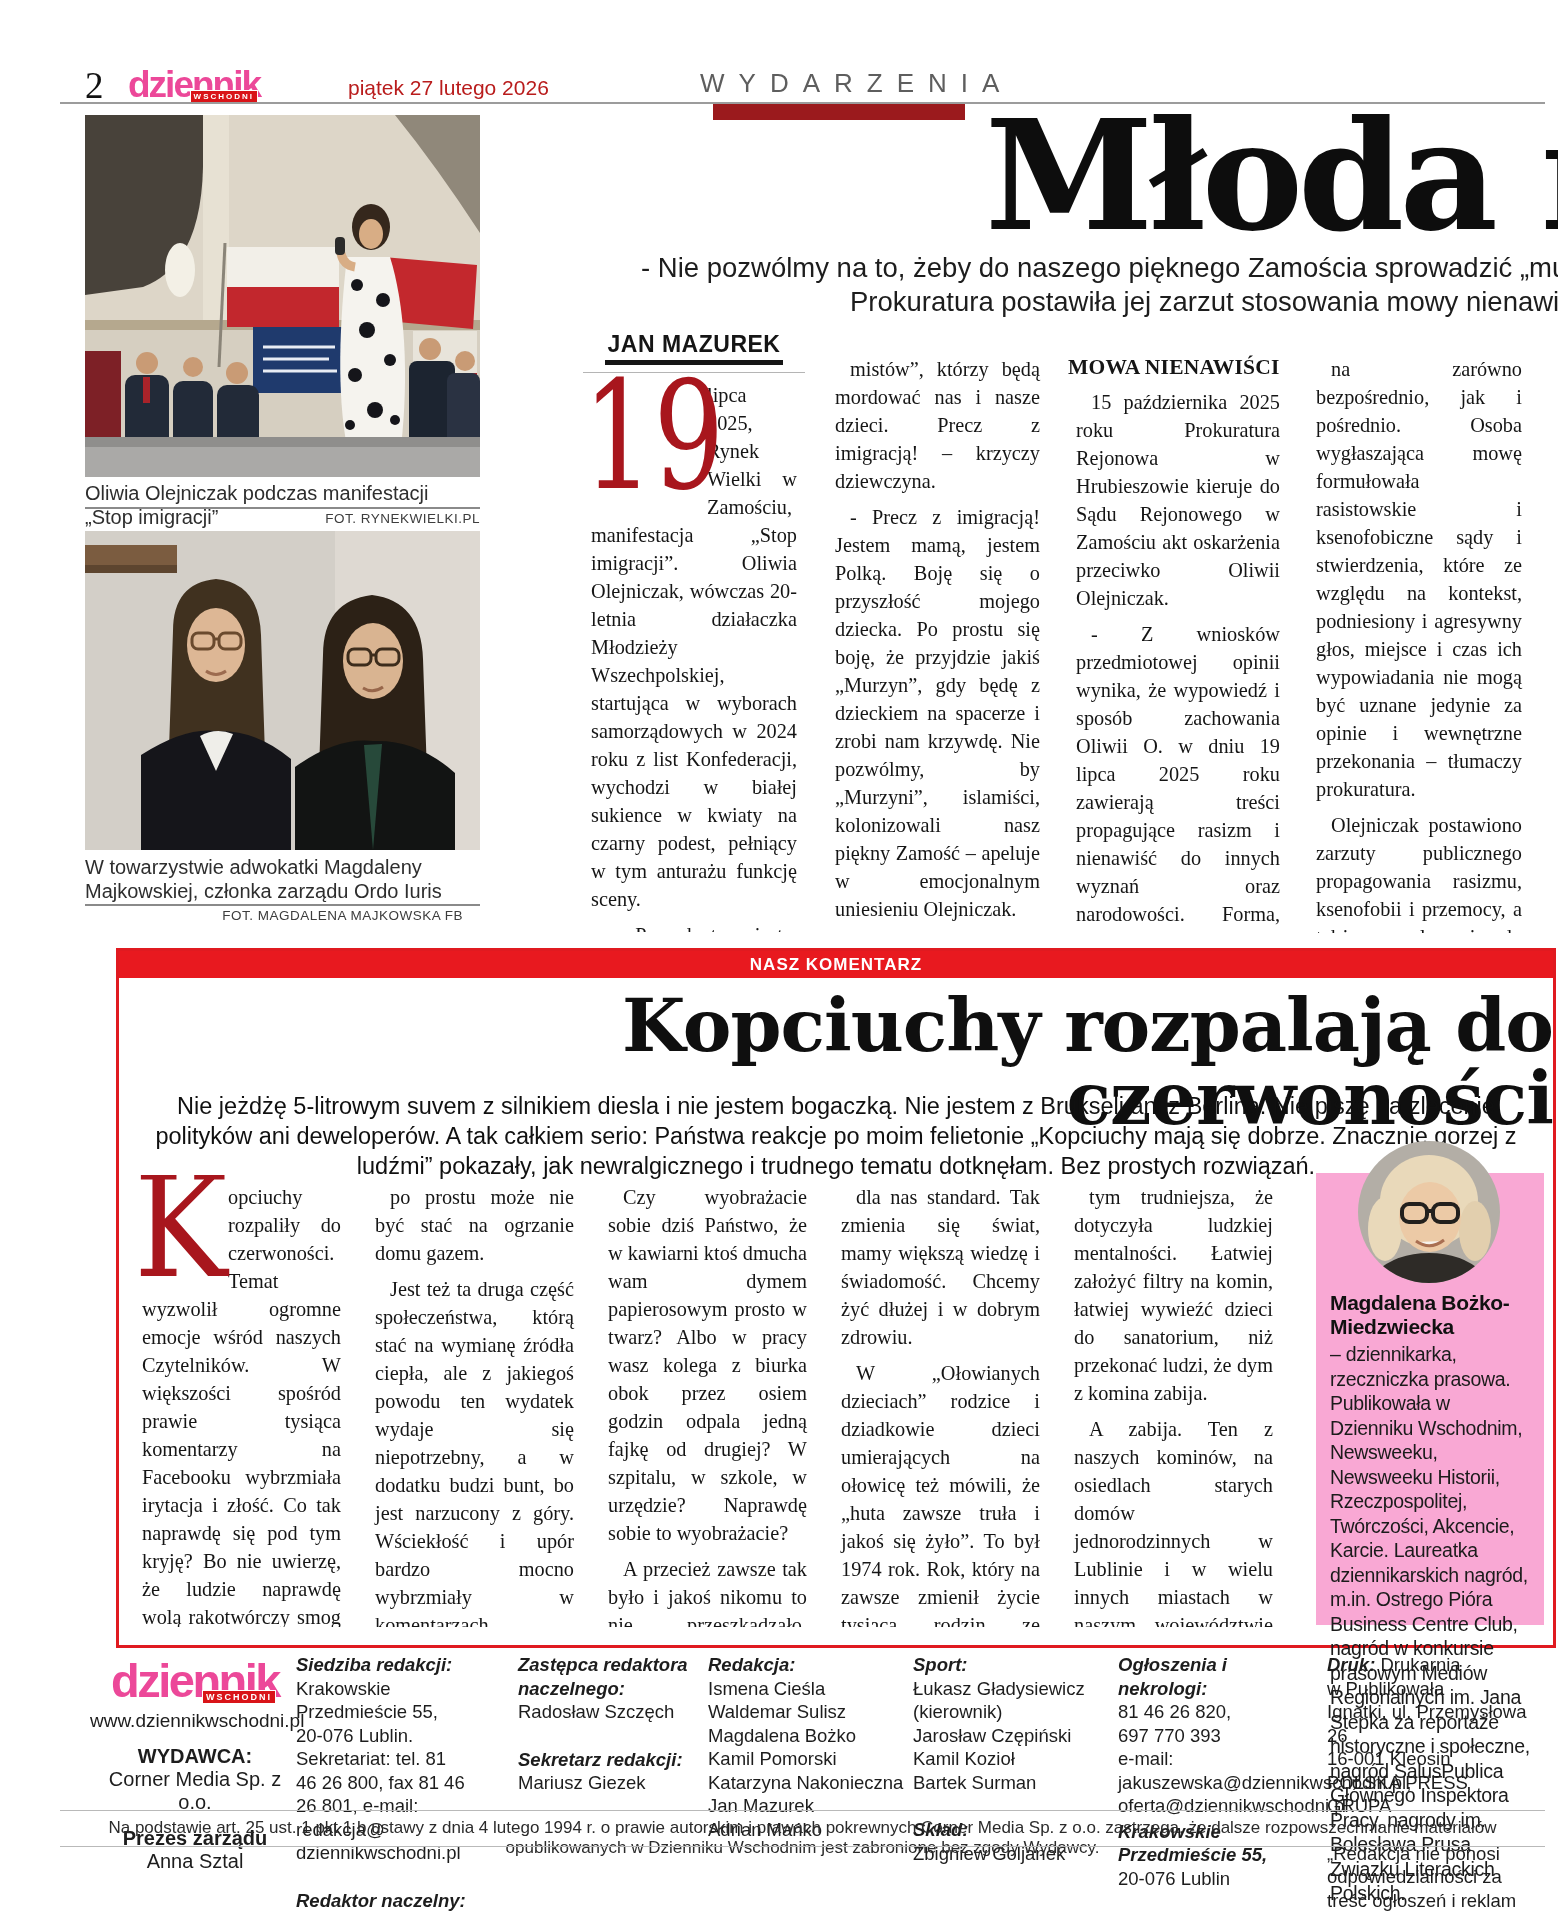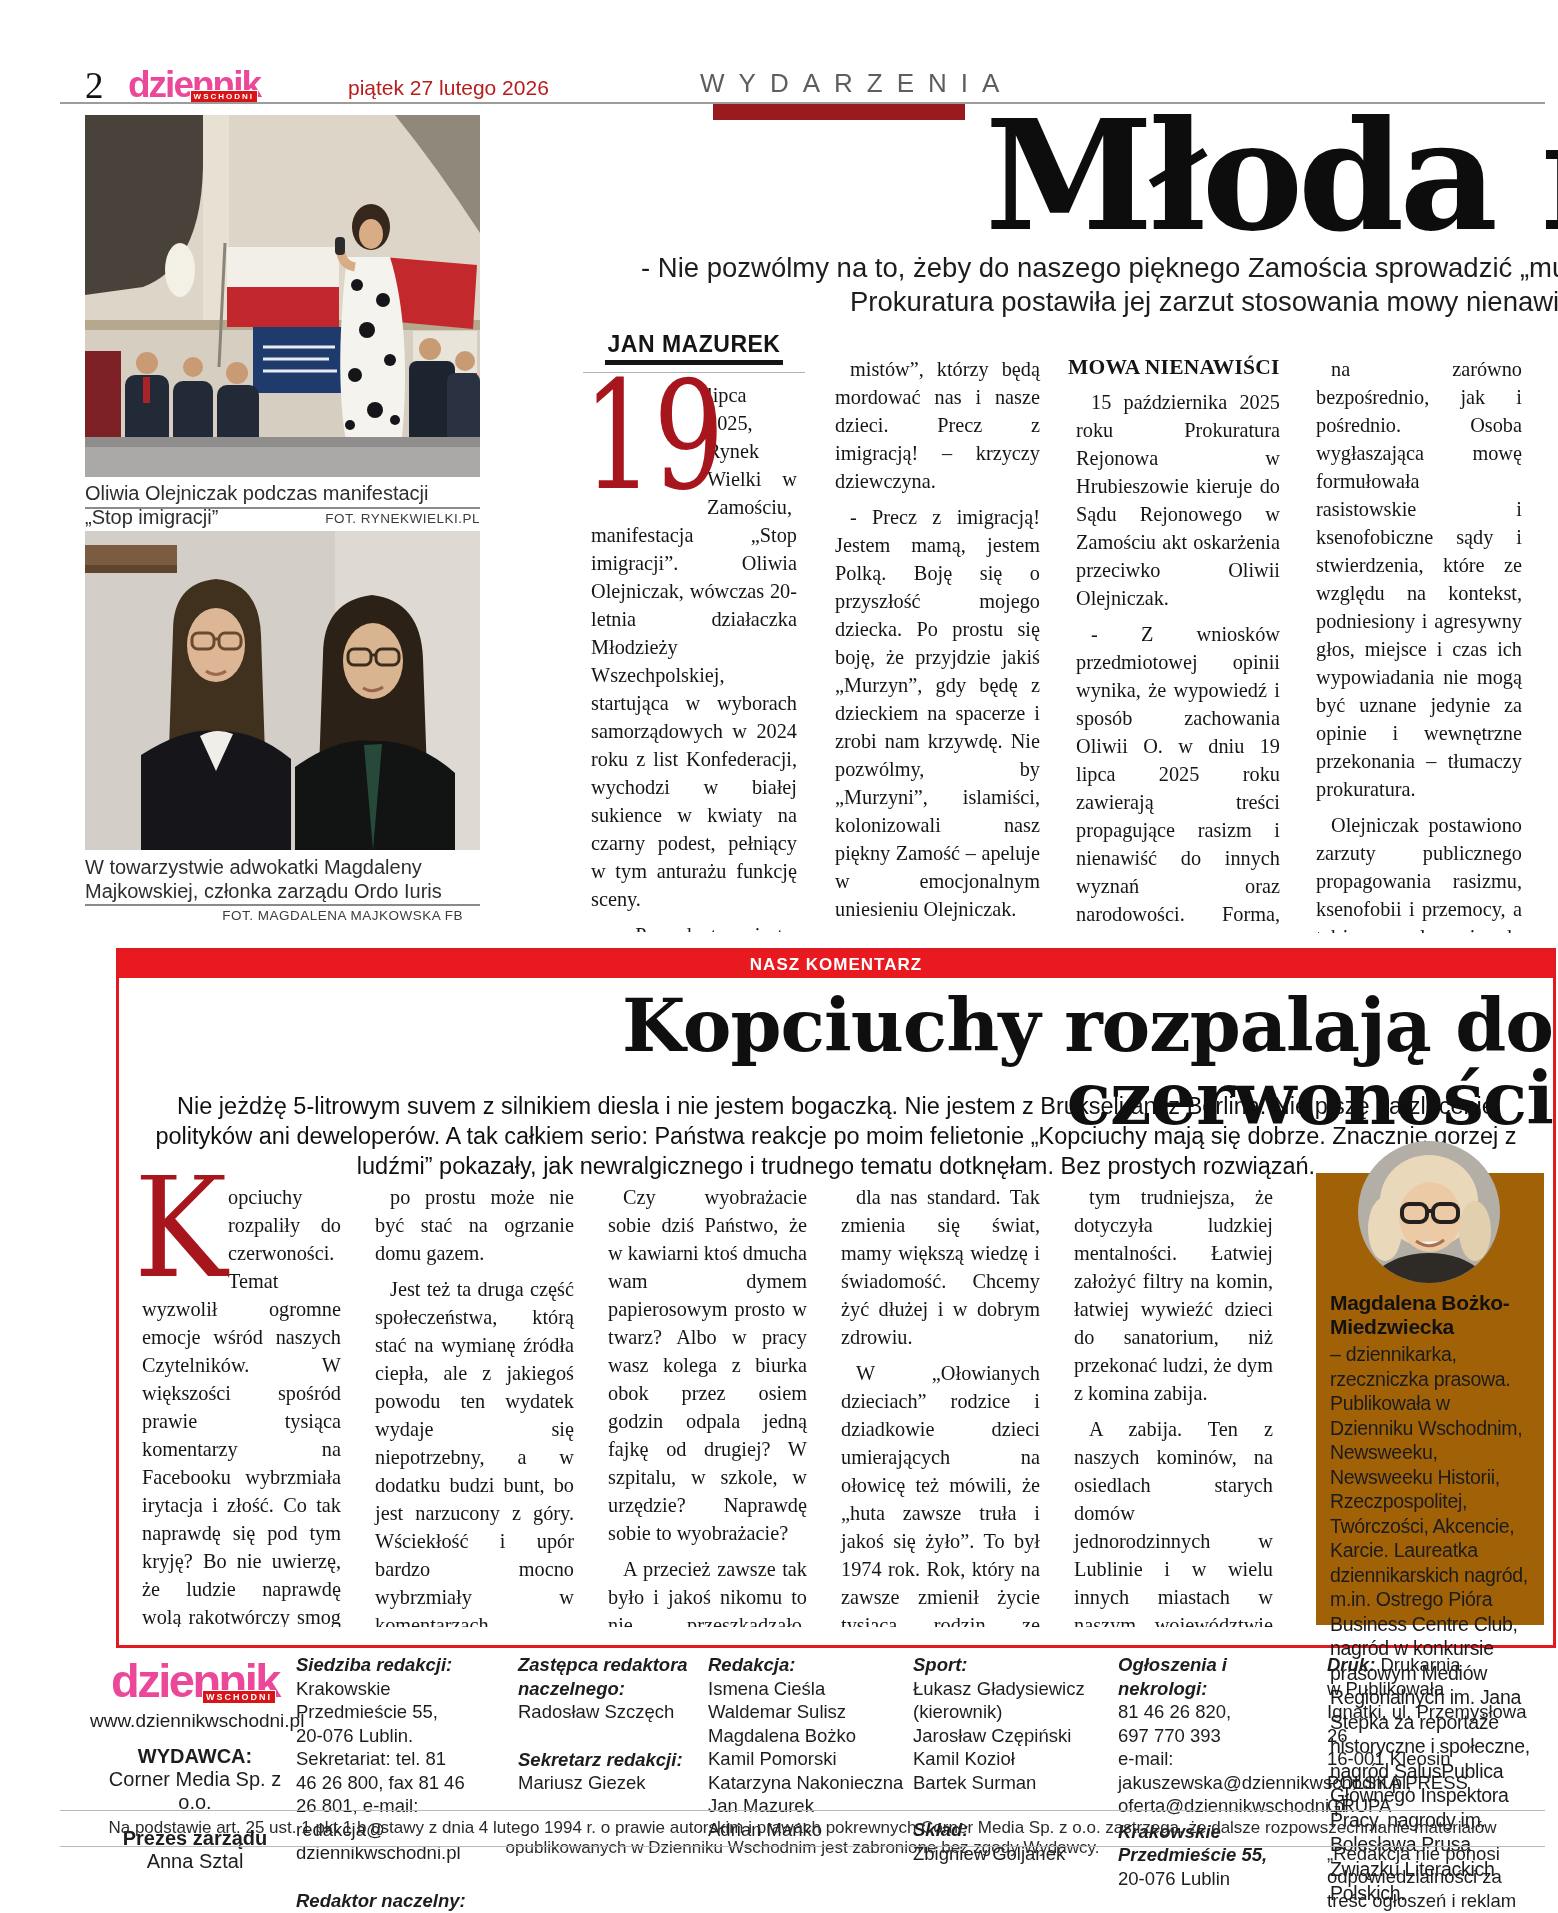--- a/index.html
+++ b/index.html
@@ -39,21 +39,21 @@
   .dropcap-k{float:left;width:94px;height:112px;overflow:visible;color:#a8161d;
              font:400 142px/104px "DejaVu Serif",serif;transform:scaleX(.88);transform-origin:0 0;}
 
   
   .combox{border:3px solid #e01a20;background:#fff;box-sizing:border-box;}
   .kicker-bar{position:absolute;left:0;right:0;top:0;height:27px;background:#e8191f;}
   .kicker-bar div{font:700 17px/27px "Liberation Sans",sans-serif;color:#fff;text-align:center;letter-spacing:1px;}
   .com-headline{font-family:"DejaVu Serif",serif;font-weight:700;font-size:73px;letter-spacing:-1px;
                 color:#0f0f0f;text-align:right;line-height:1;}
   .com-lead{font:400 23.5px/30px "Liberation Sans",sans-serif;color:#101010;text-align:center;}
-  .bio-box{background:#a16207;}
+  .bio-box{background:#f9a8d4;}
   .bio-photo{position:absolute;left:42px;top:-32px;width:142px;height:142px;border-radius:50%;overflow:hidden;}
   .bio-name{margin:118px 14px 0;font:700 21px/24px "Liberation Sans",sans-serif;color:#111;letter-spacing:-.3px;}
   .bio-text{margin:3px 14px 0;font:400 19.5px/24.5px "Liberation Sans",sans-serif;color:#1b1b1b;letter-spacing:-.3px;}
 
   
   .fcol{font:400 18.5px/23.5px "Liberation Sans",sans-serif;color:#1d1d1d;}
   .flabel{font-weight:700;font-style:italic;}
   .fblock{margin:0 0 2px;}
   .fblock.gap{margin-top:24px;}
   .f-logo-block{text-align:center;font-family:"Liberation Sans",sans-serif;color:#1d1d1d;}

